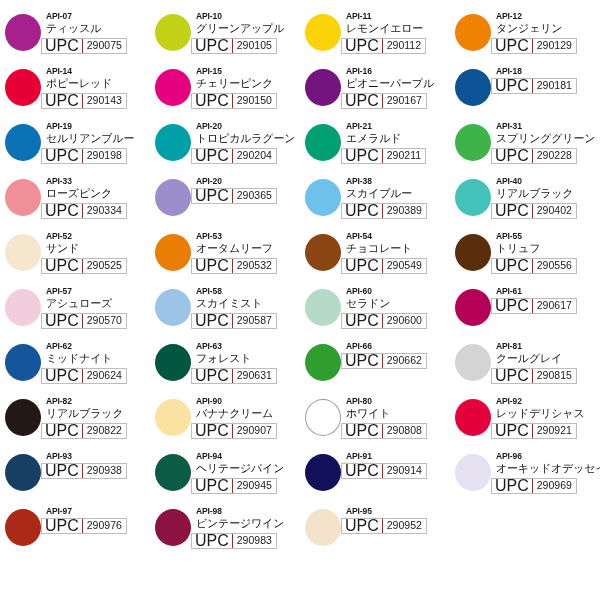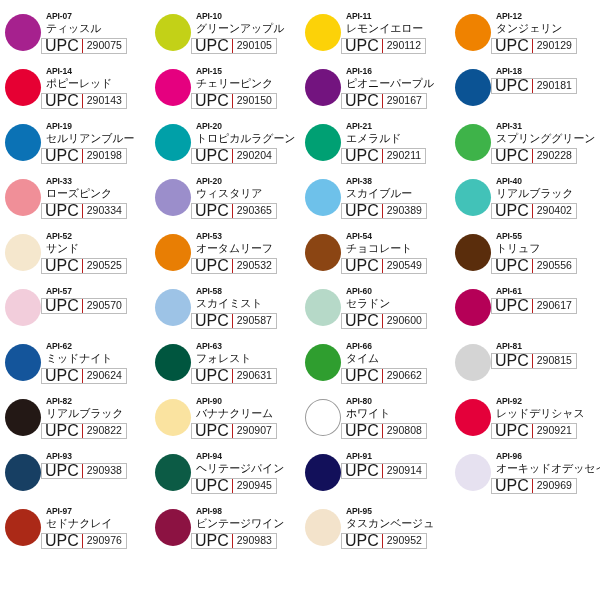--- a/index.html
+++ b/index.html
@@ -228,21 +228,21 @@
       </div>
       <div class="swatch-info"><div class="swatch-code">API-33</div><div class="swatch-name">ローズピンク</div><div class="upc-box">
           <span class="upc-label">UPC</span>
           <span class="upc-value">290334</span>
         </div></div>
     </div>
     <div class="swatch-cell">
       <div class="swatch-dot-wrap">
         <span class="swatch-dot" style="background: rgb(155, 142, 203);"></span>
       </div>
-      <div class="swatch-info"><div class="swatch-code">API-20</div><div class="swatch-name">ウィスタリア</div><div class="upc-box">
+      <div class="swatch-info"><div class="swatch-code">API-20</div><div class="upc-box">
           <span class="upc-label">UPC</span>
           <span class="upc-value">290365</span>
         </div></div>
     </div>
     <div class="swatch-cell">
       <div class="swatch-dot-wrap">
         <span class="swatch-dot" style="background: rgb(110, 193, 234);"></span>
       </div>
       <div class="swatch-info"><div class="swatch-code">API-38</div><div class="swatch-name">スカイブルー</div><div class="upc-box">
           <span class="upc-label">UPC</span>
@@ -291,21 +291,21 @@
       </div>
       <div class="swatch-info"><div class="swatch-code">API-55</div><div class="swatch-name">トリュフ</div><div class="upc-box">
           <span class="upc-label">UPC</span>
           <span class="upc-value">290556</span>
         </div></div>
     </div>
     <div class="swatch-cell">
       <div class="swatch-dot-wrap">
         <span class="swatch-dot" style="background: rgb(242, 205, 219);"></span>
       </div>
-      <div class="swatch-info"><div class="swatch-code">API-57</div><div class="upc-box">
+      <div class="swatch-info"><div class="swatch-code">API-57</div><div class="swatch-name">アシュローズ</div><div class="upc-box">
           <span class="upc-label">UPC</span>
           <span class="upc-value">290570</span>
         </div></div>
     </div>
     <div class="swatch-cell">
       <div class="swatch-dot-wrap">
         <span class="swatch-dot" style="background: rgb(157, 195, 230);"></span>
       </div>
       <div class="swatch-info"><div class="swatch-code">API-58</div><div class="swatch-name">スカイミスト</div><div class="upc-box">
           <span class="upc-label">UPC</span>
@@ -345,30 +345,30 @@
       </div>
       <div class="swatch-info"><div class="swatch-code">API-63</div><div class="swatch-name">フォレスト</div><div class="upc-box">
           <span class="upc-label">UPC</span>
           <span class="upc-value">290631</span>
         </div></div>
     </div>
     <div class="swatch-cell">
       <div class="swatch-dot-wrap">
         <span class="swatch-dot" style="background: rgb(47, 158, 47);"></span>
       </div>
-      <div class="swatch-info"><div class="swatch-code">API-66</div><div class="swatch-name">タイム</div><div class="upc-box">
+      <div class="swatch-info"><div class="swatch-code">API-66</div><div class="upc-box">
           <span class="upc-label">UPC</span>
           <span class="upc-value">290662</span>
         </div></div>
     </div>
     <div class="swatch-cell">
       <div class="swatch-dot-wrap">
         <span class="swatch-dot" style="background: rgb(212, 212, 212);"></span>
       </div>
-      <div class="swatch-info"><div class="swatch-code">API-81</div><div class="upc-box">
+      <div class="swatch-info"><div class="swatch-code">API-81</div><div class="swatch-name">クールグレイ</div><div class="upc-box">
           <span class="upc-label">UPC</span>
           <span class="upc-value">290815</span>
         </div></div>
     </div>
     <div class="swatch-cell">
       <div class="swatch-dot-wrap">
         <span class="swatch-dot" style="background: rgb(35, 24, 21);"></span>
       </div>
       <div class="swatch-info"><div class="swatch-code">API-82</div><div class="swatch-name">リアルブラック</div><div class="upc-box">
           <span class="upc-label">UPC</span>
@@ -435,36 +435,36 @@
       </div>
       <div class="swatch-info"><div class="swatch-code">API-96</div><div class="swatch-name">オーキッドオデッセイ</div><div class="upc-box">
           <span class="upc-label">UPC</span>
           <span class="upc-value">290969</span>
         </div></div>
     </div>
     <div class="swatch-cell">
       <div class="swatch-dot-wrap">
         <span class="swatch-dot" style="background: rgb(171, 41, 23);"></span>
       </div>
-      <div class="swatch-info"><div class="swatch-code">API-97</div><div class="swatch-name">セドナクレイ</div><div class="upc-box">
+      <div class="swatch-info"><div class="swatch-code">API-97</div><div class="upc-box">
           <span class="upc-label">UPC</span>
           <span class="upc-value">290976</span>
         </div></div>
     </div>
     <div class="swatch-cell">
       <div class="swatch-dot-wrap">
         <span class="swatch-dot" style="background: rgb(140, 18, 66);"></span>
       </div>
       <div class="swatch-info"><div class="swatch-code">API-98</div><div class="swatch-name">ビンテージワイン</div><div class="upc-box">
           <span class="upc-label">UPC</span>
           <span class="upc-value">290983</span>
         </div></div>
     </div>
     <div class="swatch-cell">
       <div class="swatch-dot-wrap">
         <span class="swatch-dot" style="background: rgb(243, 227, 203);"></span>
       </div>
-      <div class="swatch-info"><div class="swatch-code">API-95</div><div class="swatch-name">タスカンベージュ</div><div class="upc-box">
+      <div class="swatch-info"><div class="swatch-code">API-95</div><div class="upc-box">
           <span class="upc-label">UPC</span>
           <span class="upc-value">290952</span>
         </div></div>
     </div>
   </div>
 
 </body></html>

